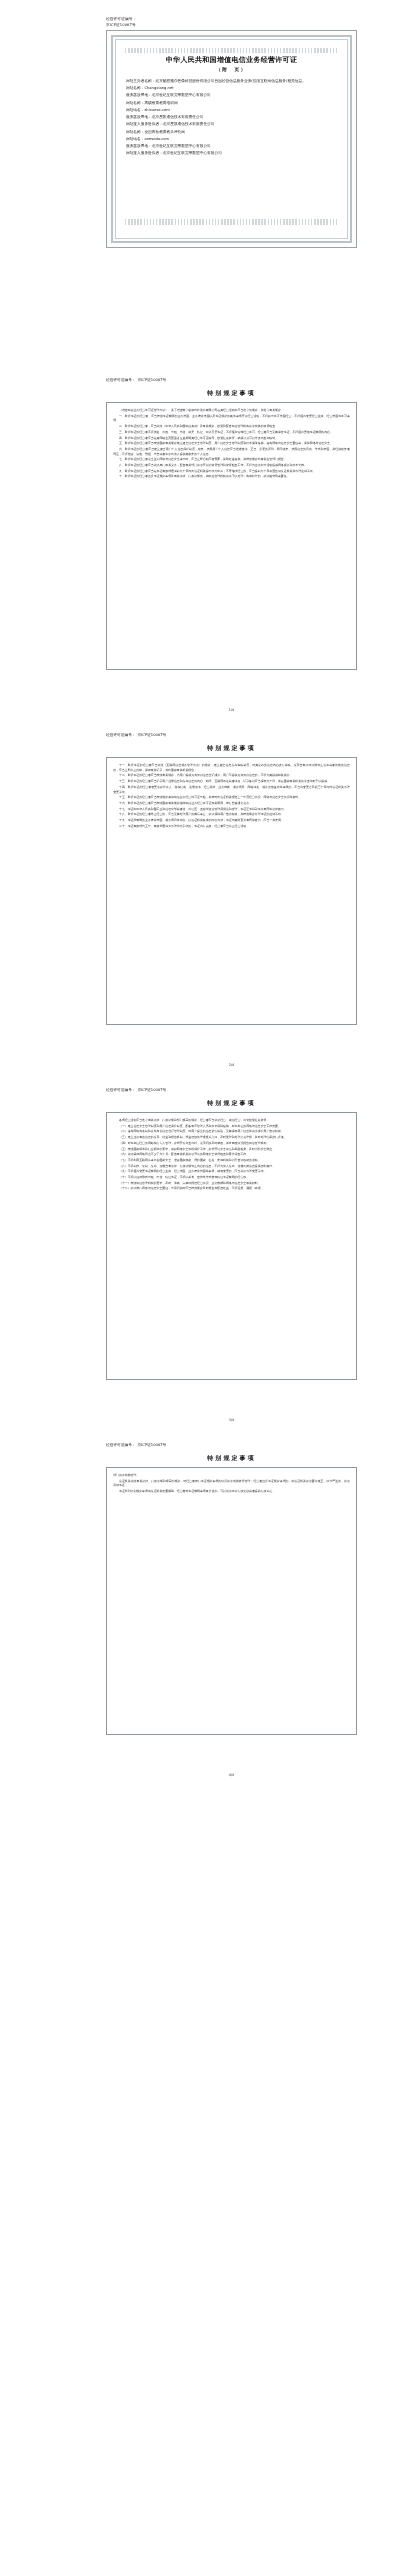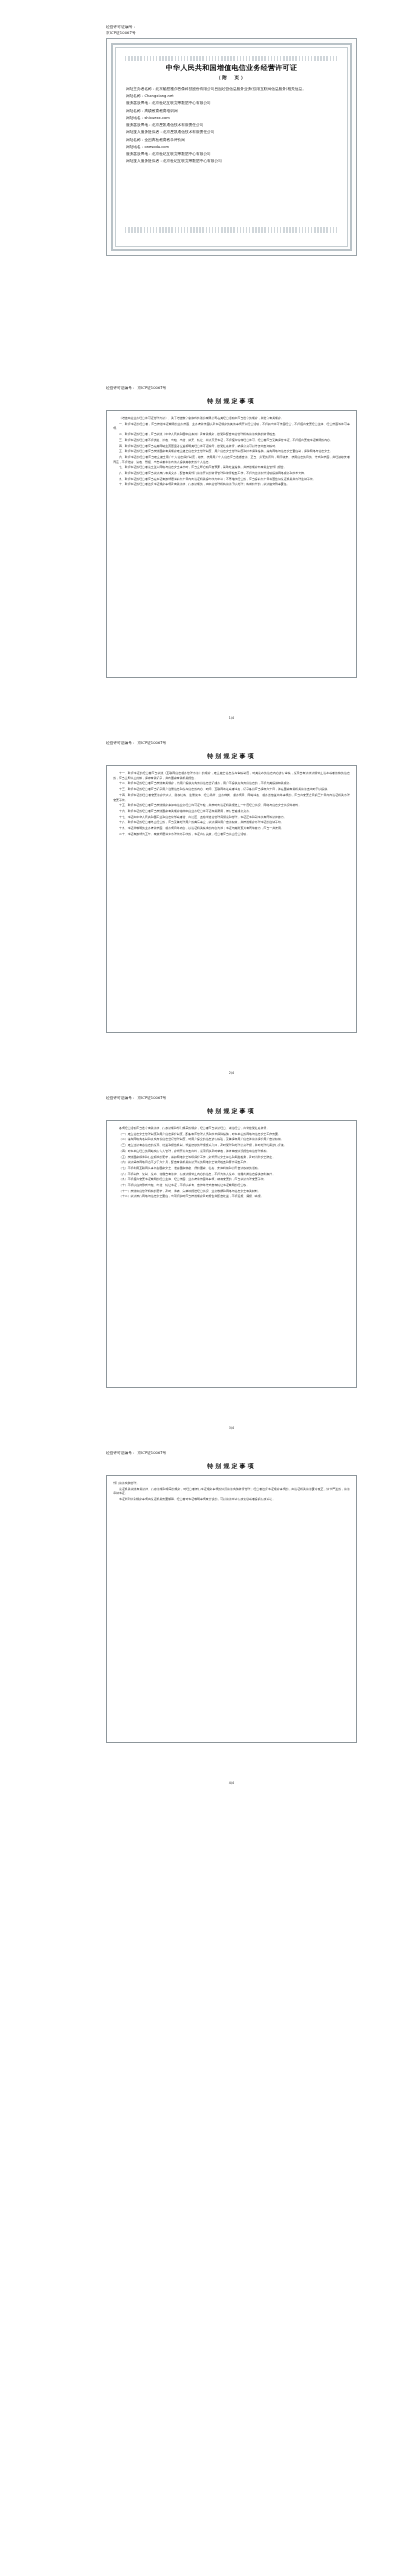--- a/index.html
+++ b/index.html
@@ -7,21 +7,21 @@
     padding: 0;
     background: #ffffff;
   }
   body {
     width: 405px;
     font-family: "DejaVu Sans", "Liberation Sans", sans-serif;
     color: #1a1a1a;
   }
   .doc {
     width: 347px;
-    margin: 12px auto;
+    margin: 4px auto;
     background: #ffffff;
   }
 
   
   .page {
     position: relative;
     width: 405px;
     box-sizing: border-box;
     padding: 13.4px 77px 0 77px;
     background: #ffffff;

